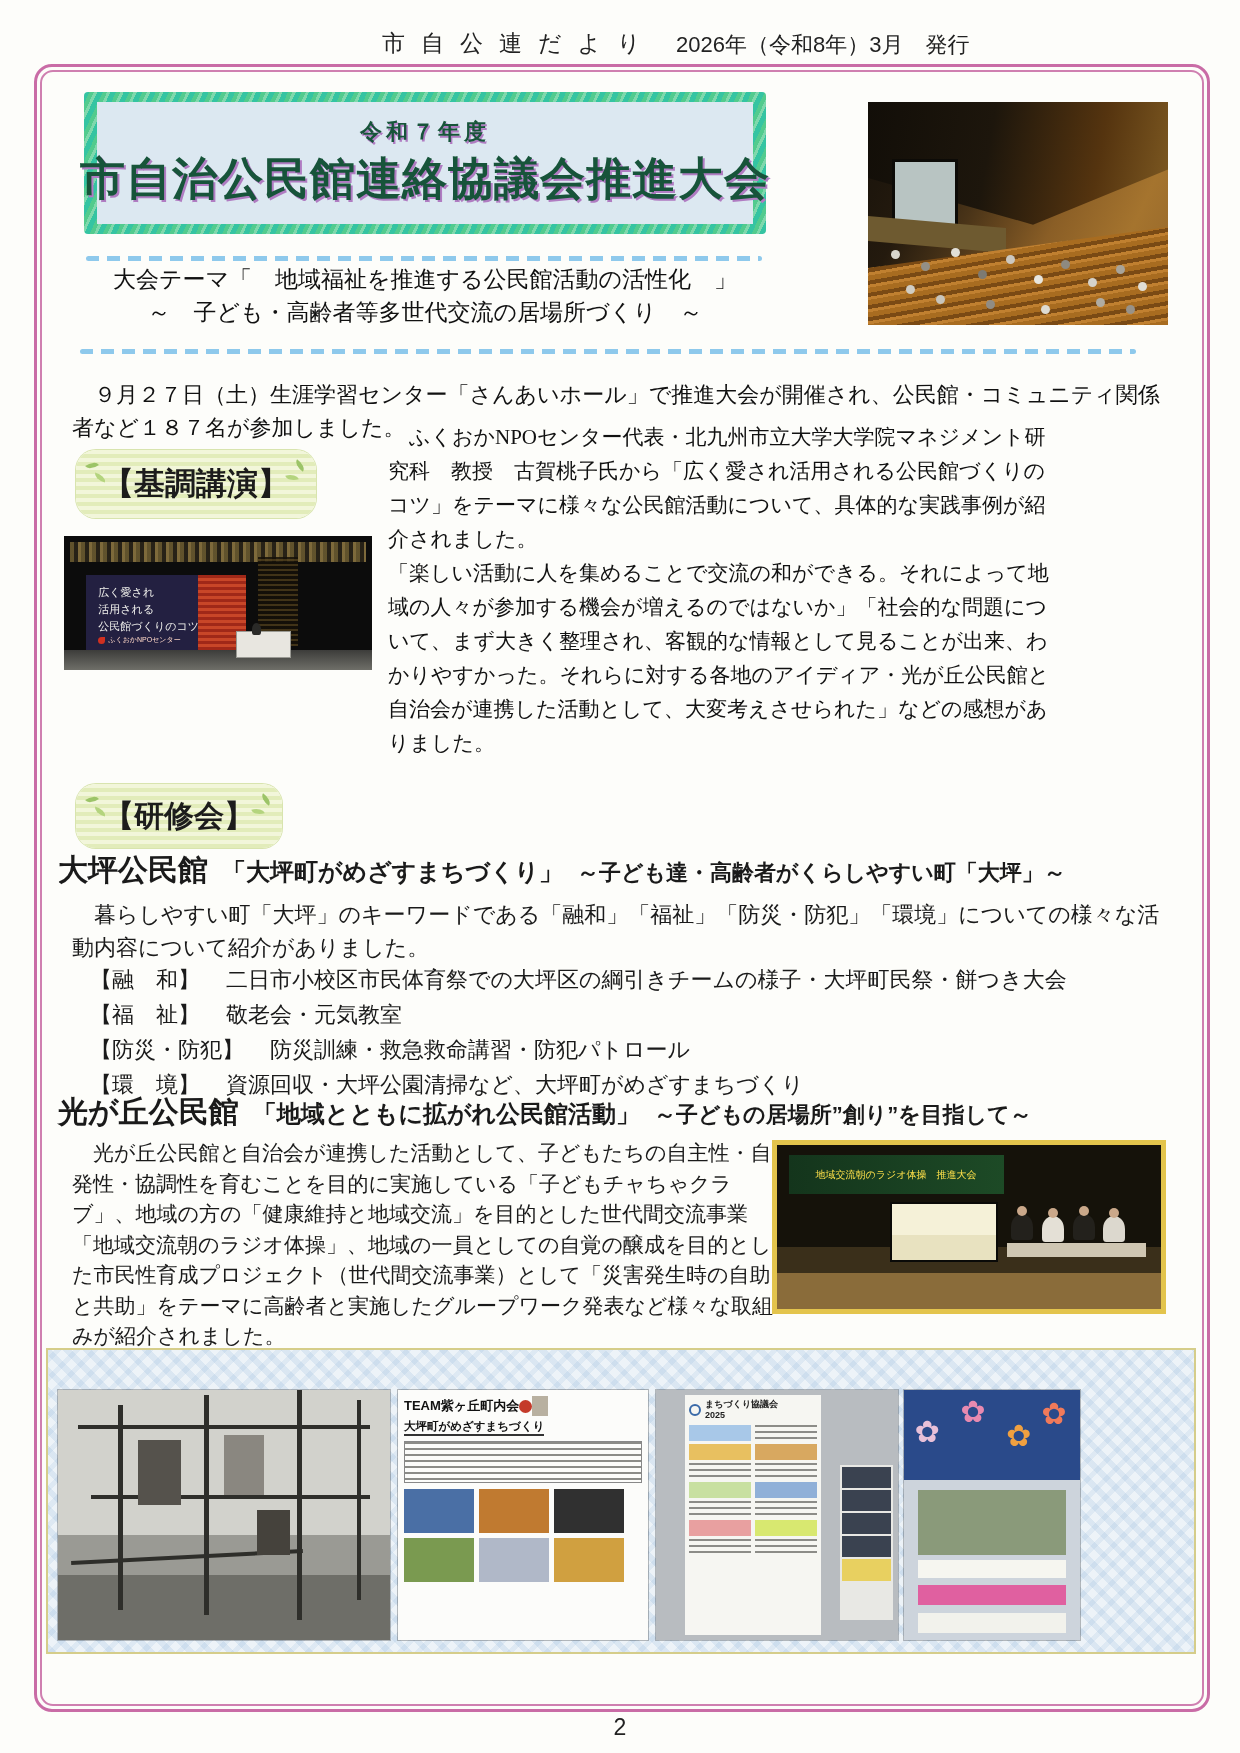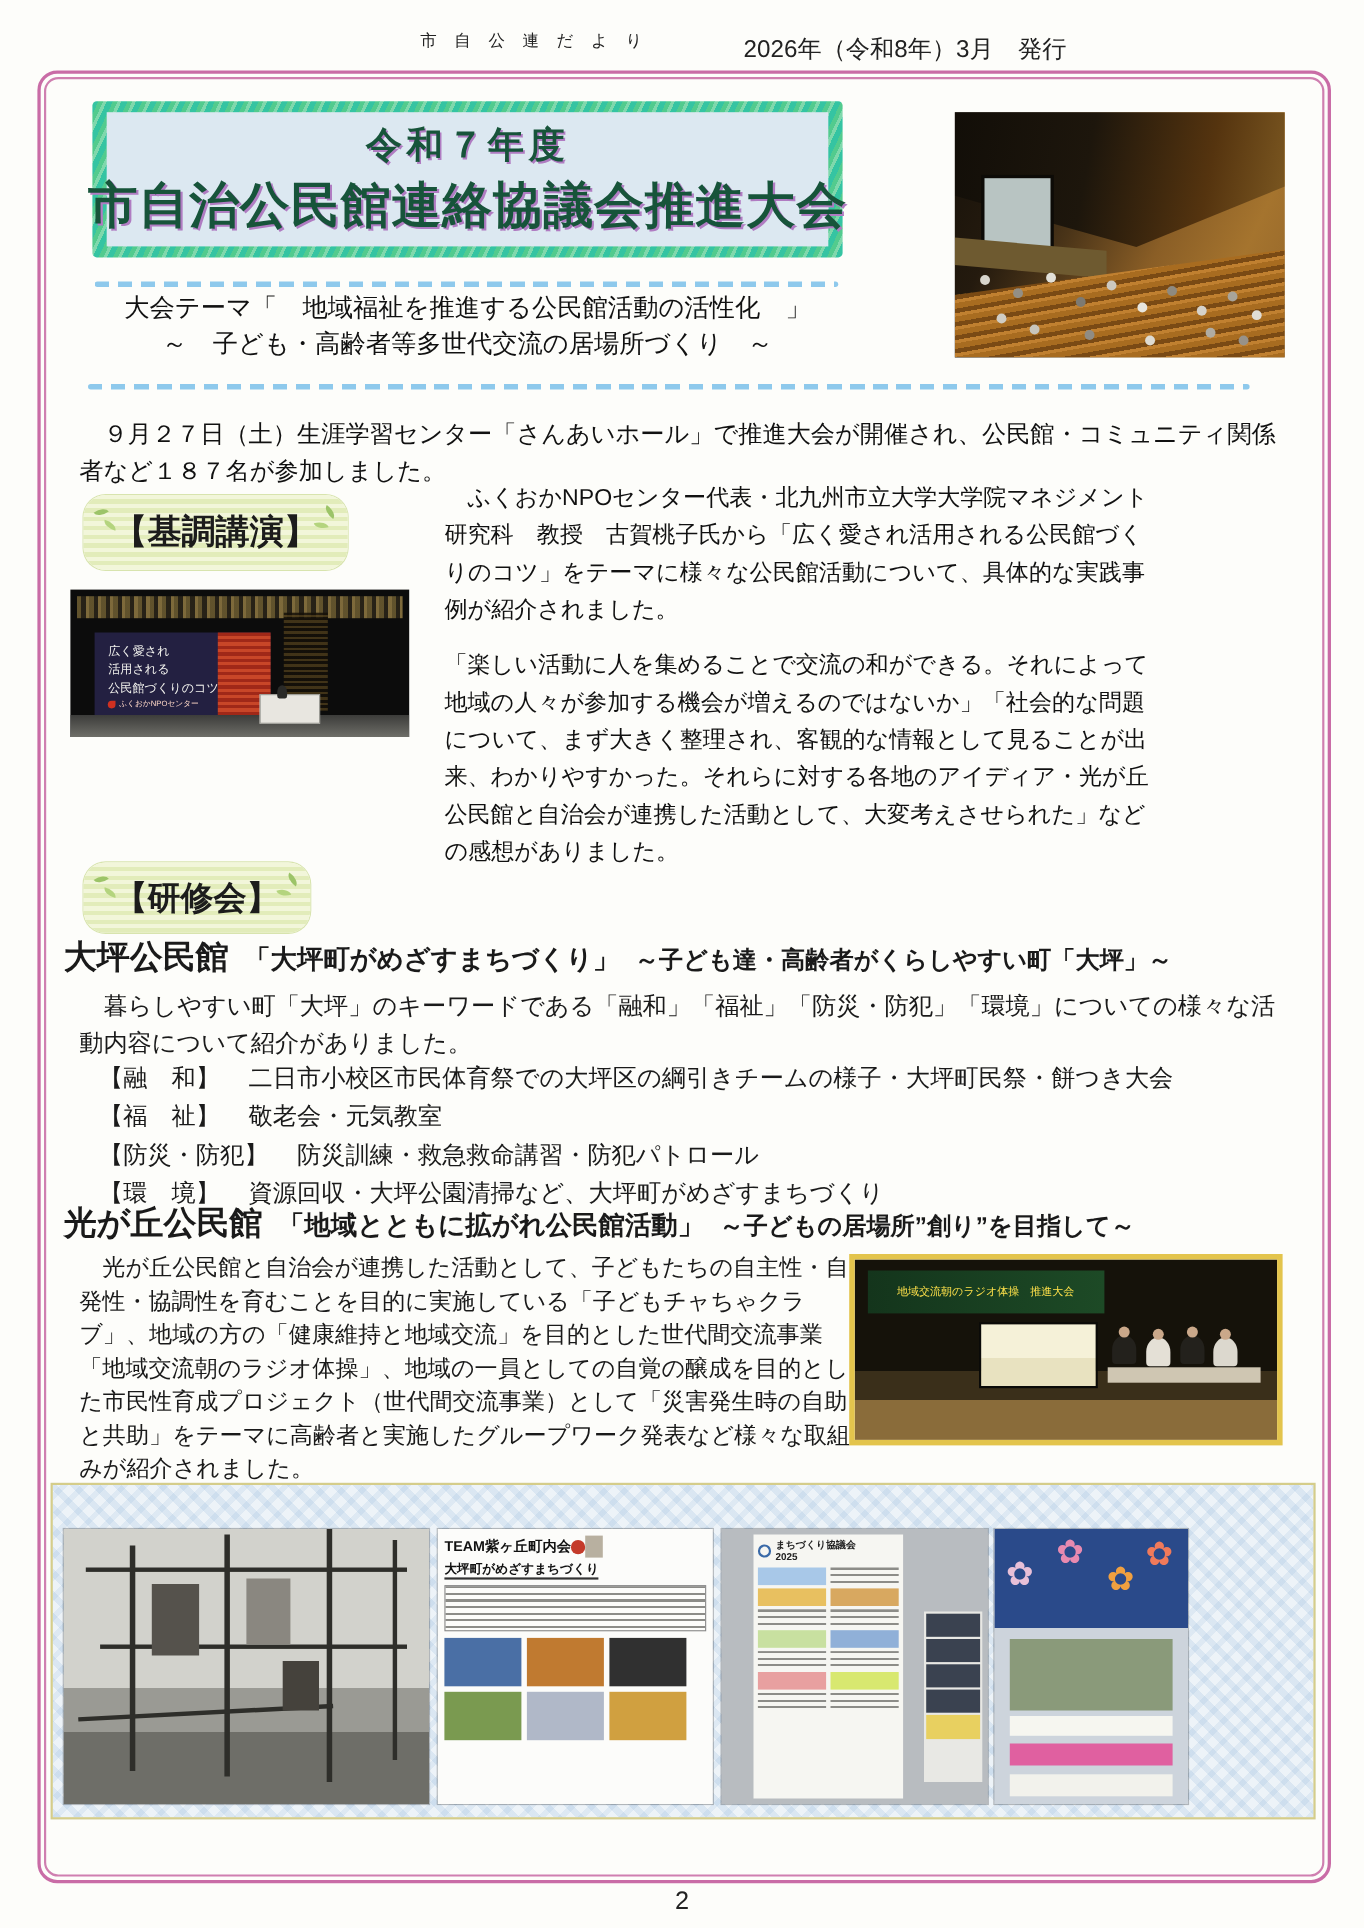--- a/index.html
+++ b/index.html
@@ -1,34 +1,34 @@
 <!DOCTYPE html>
 <html><head>
 <meta charset="utf-8">
 <style>
   html,body{margin:0;padding:0;background:#ffffff;}
   #page{position:relative;width:1240px;height:1753px;margin:0 auto;background:#fdfdfa;
         font-family:"Liberation Sans","DejaVu Sans",sans-serif;color:#1a1a1a;overflow:hidden;}
   .abs{position:absolute;}
 
   
-  .hdr-left{left:382px;top:28px;font-size:15px;letter-spacing:16px;color:#222;}
+  .hdr-left{left:382px;top:28px;font-size:23px;letter-spacing:16px;color:#222;}
   .hdr-right{left:676px;top:30px;font-size:22px;color:#222;}
 
   
   .frame-outer{left:34px;top:64px;width:1170px;height:1642px;border:3px solid #c96ca6;border-radius:18px;}
   .frame-inner{position:absolute;inset:3px;border:2px solid #cf7fb0;border-radius:13px;}
 
   
   .title-block{left:84px;top:92px;width:682px;height:142px;
      background:repeating-linear-gradient(115deg,#35c4a2 0 5px,#52cb8e 5px 9px,#7fd8ac 9px 12px);
      border-radius:4px;}
   .title-inner{position:absolute;inset:10px 13px;background:#dce8f1;display:flex;flex-direction:column;
      align-items:center;justify-content:center;gap:2px;}
-  .title-year{font-size:33px;font-weight:bold;color:#17543a;text-shadow:1.5px 1.5px 0 #b07cc2;letter-spacing:4px;}
+  .title-year{font-size:22px;font-weight:bold;color:#17543a;text-shadow:1.5px 1.5px 0 #b07cc2;letter-spacing:4px;}
   .title-main{font-size:45px;font-weight:bold;color:#17543a;text-shadow:2px 2px 0 #b07cc2;letter-spacing:1px;white-space:nowrap;}
 
   
   .aud{left:868px;top:102px;width:300px;height:223px;overflow:hidden;
      background:linear-gradient(115deg,#17120a 0%,#241a0e 22%,#4a3418 38%,#8a5e26 60%,#a5742e 80%,#92642a 100%);}
   .aud-ceiling{position:absolute;inset:0 0 45% 0;
      background:linear-gradient(100deg,#120e08 0%,#1d160c 40%,#55340f 75%,#7e5a22 100%);
      clip-path:polygon(0 0,100% 0,100% 55%,55% 100%,0 62%);}
   .aud-screen{position:absolute;left:9%;top:27%;width:20%;height:29%;background:#b8c4c2;box-shadow:0 0 0 3px #0d0b07;}
   .aud-stagefloor{position:absolute;left:0;top:54%;width:46%;height:11%;background:#6e5a30;transform:skewY(5deg);}
@@ -75,21 +75,21 @@
   .kp-logo{position:absolute;left:8%;bottom:6%;font-size:7px;color:#ffd8c8;display:flex;align-items:center;gap:3px;}
   .kp-logo-mark{width:7px;height:7px;background:#d03020;border-radius:50% 0 50% 50%;display:inline-block;}
   .kp-curtain{position:absolute;left:63%;top:16%;width:13%;height:66%;opacity:.85;
      background:repeating-linear-gradient(0deg,#4a3a1a 0 2px,#151008 2px 5px);}
   .kp-floor{position:absolute;left:0;bottom:0;width:100%;height:15%;
      background:linear-gradient(180deg,#3c3c3a,#6e6e68);}
   .kp-podium{position:absolute;left:56%;bottom:9%;width:17%;height:19%;background:#e8e6e0;border:1px solid #9a9a94;}
   .kp-speaker{position:absolute;left:61%;bottom:26%;width:9px;height:12px;background:#2a2a28;border-radius:50% 50% 20% 20%;}
 
   .ktext{left:388px;top:420px;width:674px;font-size:21px;line-height:34px;color:#111;}
-  .ktext p{margin:16px;}
+  .ktext p{margin:0;font-family:Liberation Serif, serif;}
 
   
   .sec-head{display:flex;align-items:baseline;gap:14px;white-space:nowrap;}
   .oh{left:58px;top:850px;}
   .sec-name{font-size:30px;font-weight:bold;}
   .sec-title{font-size:24px;font-weight:bold;}
   .sec-sub{font-size:22px;font-weight:bold;}
   .obody{left:72px;top:898px;width:1100px;font-size:22px;line-height:33px;}
   .oitems{left:90px;top:962px;font-size:22px;line-height:35px;}
   .oitem-label{font-weight:500;}

